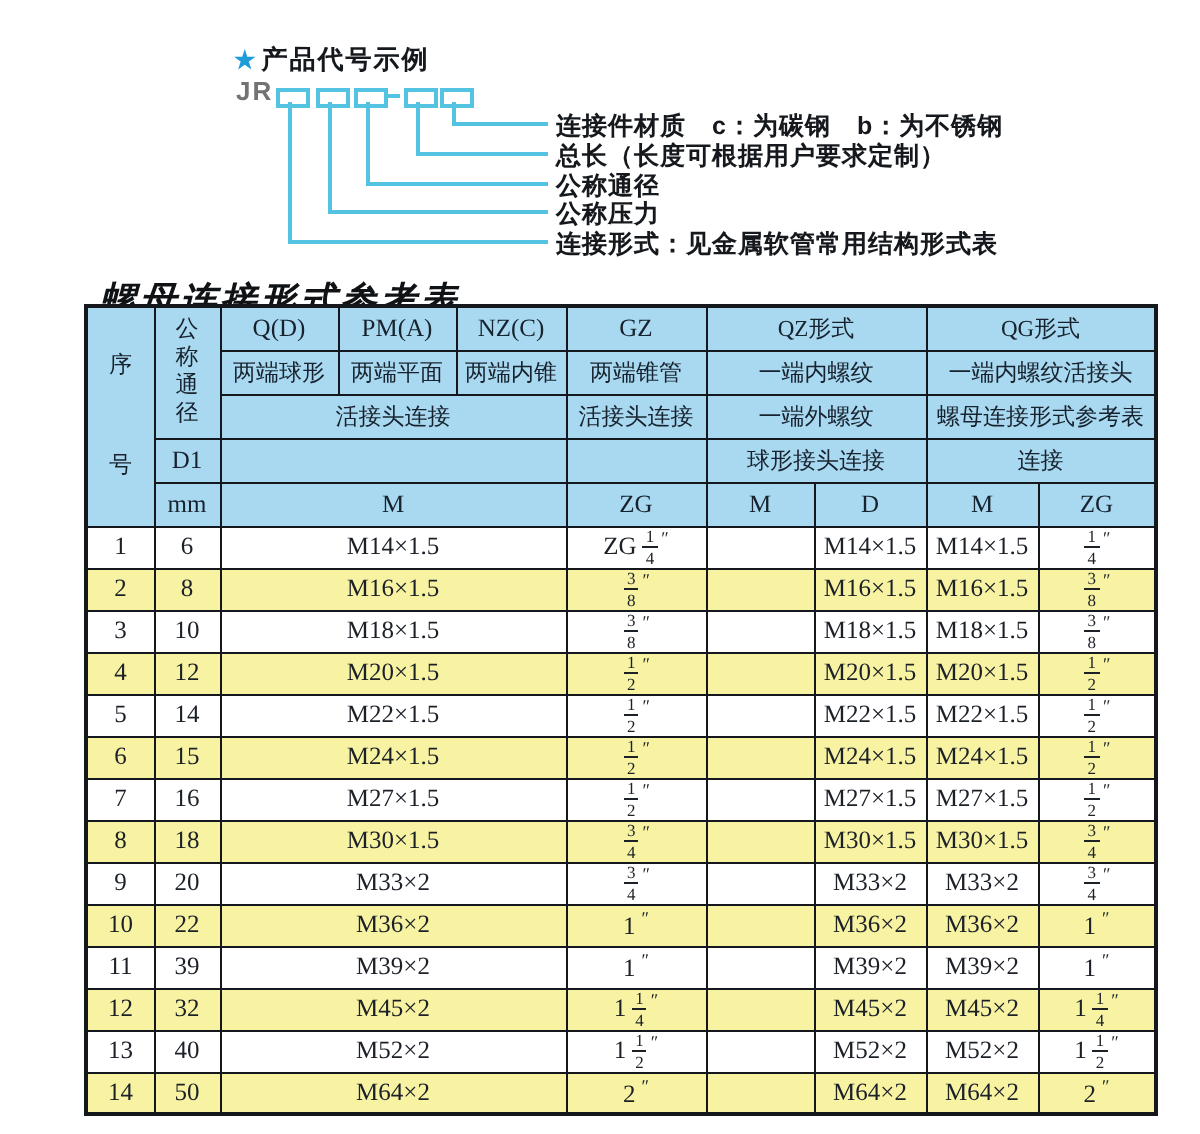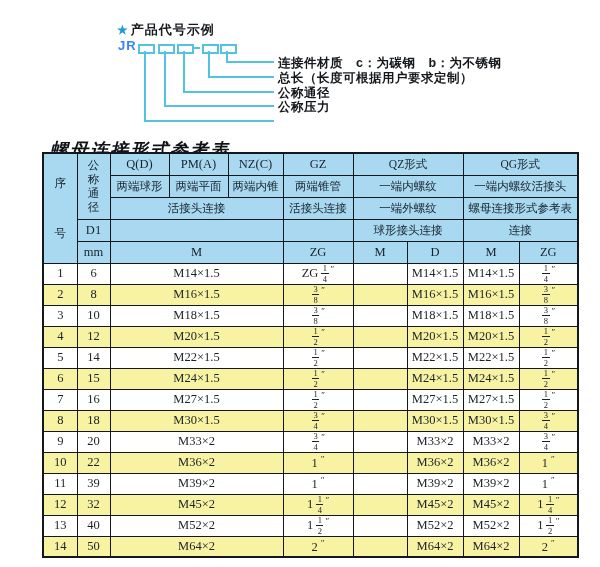--- a/index.html
+++ b/index.html
@@ -3,21 +3,21 @@
 <meta charset="utf-8">
 <style>
   html,body{margin:0;padding:0;}
   .page{position:relative;width:600px;height:567px;background:#ffffff;overflow:hidden;
         font-family:"Liberation Sans",sans-serif;color:#1c2027;}
 
   
   .diagram{position:absolute;left:0;top:0;width:488px;height:130px;}
   .diagram-title{position:absolute;left:117px;top:21px;font-size:13px;font-weight:bold;color:#15181c;letter-spacing:1px;}
   .star{color:var(--star,#1f9cd8);margin-right:2px;font-size:12px;}
-  .jr-label{position:absolute;left:118px;top:38px;font-size:13px;font-weight:bold;color:#3b82f6;letter-spacing:1px;}
+  .jr-label{position:absolute;left:118px;top:38px;font-size:13px;font-weight:bold;color:#737373;letter-spacing:1px;}
   .code-box{position:absolute;top:44px;width:13px;height:6px;background:#fff;border:2px solid var(--line,#54c2e1);}
   .code-dash{position:absolute;top:47px;width:8px;height:2px;background:var(--line,#54c2e1);}
   .vline{position:absolute;width:2px;background:var(--line,#54c2e1);}
   .hline{position:absolute;height:2px;background:var(--line,#54c2e1);}
   .dg-label{position:absolute;left:278px;font-size:12.5px;font-weight:bold;color:#15181c;white-space:nowrap;letter-spacing:0.5px;}
 
   
   .table-title{position:absolute;left:36px;top:124px;margin:14px;font-family:"Liberation Serif",serif;
                font-style:italic;font-weight:bold;font-size:18px;color:#101316;letter-spacing:2px;}
 
@@ -69,20 +69,21 @@
     <span class="hline" style="left:183px;top:91px;width:91px"></span>
     <span class="vline" style="left:164px;top:51px;height:56px"></span>
     <span class="hline" style="left:164px;top:105px;width:110px"></span>
     <span class="vline" style="left:144px;top:51px;height:71px"></span>
     <span class="hline" style="left:144px;top:120px;width:130px"></span>
 
     <div class="dg-label" style="top:70px">总长（长度可根据用户要求定制）</div>
     <div class="dg-label" style="top:55px">连接件材质　c：为碳钢　b：为不锈钢</div>
     <div class="dg-label" style="top:85px">公称通径</div>
     <div class="dg-label" style="top:99px">公称压力</div>
+    <div class="dg-label" style="top:114px">连接形式：见金属软管常用结构形式表</div>
   </div>
 
   <h2 class="table-title">螺母连接形式参考表</h2>
 
   <table class="ref">
     <colgroup>
       <col style="width:34px">
         <col style="width:33px">
         <col style="width:59px">
         <col style="width:59px">

